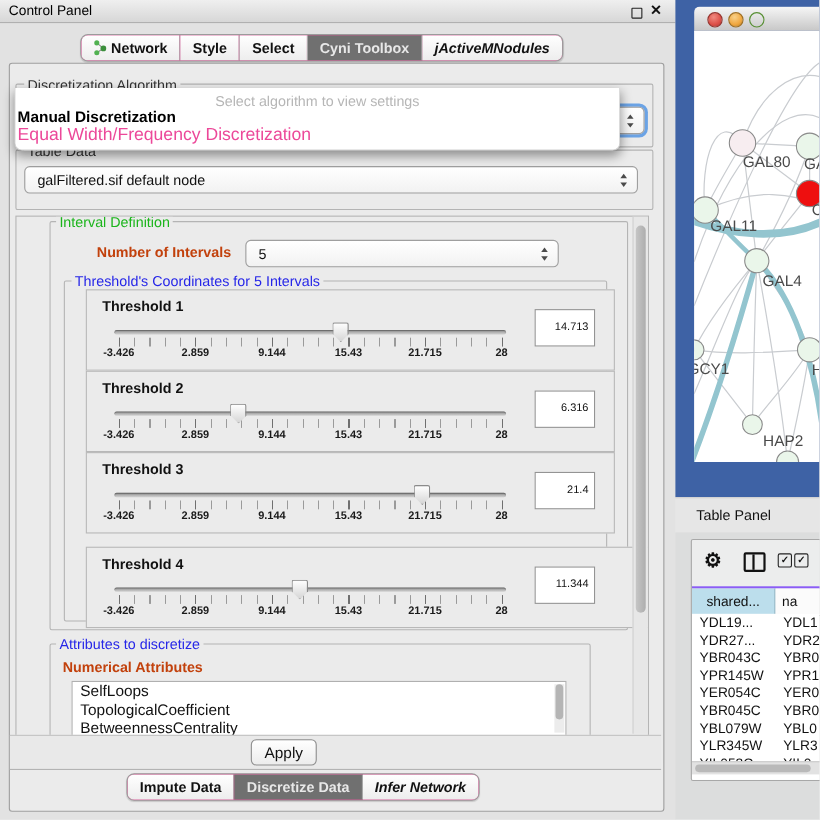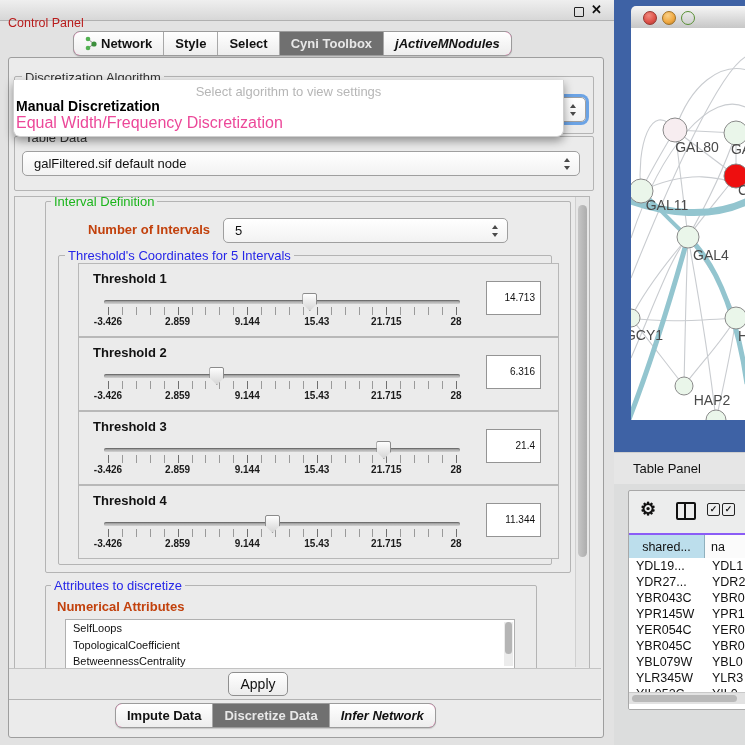--- a/index.html
+++ b/index.html
@@ -2,21 +2,21 @@
 <html><head>
 <meta charset="utf-8">
 <style>
   html,body{margin:0;padding:0;}
   body{font-family:"Liberation Sans",sans-serif;background:#e4e4e4;width:745px;height:745px;position:relative;overflow:hidden;}
   .abs{position:absolute;}
 
   
   .cp{left:0;top:0;width:614px;height:745px;background:#e2e2e2;}
   .cp-titlebar{left:0;top:0;width:614px;height:20px;background:linear-gradient(#efefef,#d7d7d7);border-bottom:1px solid #b0b0b0;}
-  .cp-title{left:8px;top:16px;font-size:12.5px;color:#b91c1c;}
+  .cp-title{left:8px;top:3px;font-size:12.5px;color:#000000;}
   .float-icon{left:574px;top:7px;width:8px;height:8px;border:1.5px solid #222;border-radius:1px;}
   .close-icon{left:591px;top:2px;font-size:13px;font-weight:700;color:#111;}
 
   
   .tabstrip{left:73px;top:31px;height:23px;display:flex;border:1px solid #9b9b9b;border-radius:7px;overflow:hidden;background:#ec4899;box-shadow:0 1px 1px rgba(0,0,0,.15);}
   .tab{display:flex;align-items:center;gap:4px;padding:0 11px;font-size:13px;font-weight:600;color:#111;background:linear-gradient(#ffffff,#ededed);border-right:1px solid #a8a8a8;white-space:nowrap;}
   .tab:last-child{border-right:none;font-style:italic;}
   .tab.sel{background:#707070;color:#e8e8e8;}
 
   .content-panel{left:8px;top:57px;width:594px;height:679px;border:1px solid #9e9e9e;border-radius:3px;background:#ebebeb;}
@@ -56,21 +56,21 @@
     background:repeating-linear-gradient(90deg,#9a9a9a 0 1px,transparent 1px 13.92px);}
   .ticks-major{position:absolute;left:4px;top:13px;width:350px;height:8px;
     background:repeating-linear-gradient(90deg,#6f6f6f 0 1px,transparent 1px 69.6px);}
   .thumb-sl{position:absolute;top:-1px;width:13px;height:16px;background:linear-gradient(#fefefe,#d6d6d6);border:1px solid #8b8b8b;border-radius:2px 2px 0 0;clip-path:polygon(0 0,100% 0,100% 58%,50% 100%,0 58%);}
   .tick-labels{position:absolute;left:0;top:22px;width:356px;height:12px;text-align:right;}
   .tick-labels span{position:absolute;transform:translateX(-50%);font-size:10px;font-weight:700;color:#1a1a1a;white-space:nowrap;}
   .valbox{position:absolute;left:407px;top:17px;width:48px;height:32px;background:#fff;border:1px solid #949494;font-size:10px;color:#111;text-align:right;line-height:32px;padding-right:5px;}
 
   
   .attr-list{left:50px;top:422px;width:448px;height:49px;background:#fff;border:1px solid #b0b0b0;overflow:hidden;}
-  .attr-item{font-size:11px;color:#111;padding:1px 0 1px 7px;line-height:14.5px;}
+  .attr-item{font-size:14px;color:#111;padding:1px 0 1px 7px;line-height:14.5px;}
   .list-scroll{position:absolute;right:1px;top:2px;width:9px;height:44px;background:#ececec;}
   .list-scroll .thumb{position:absolute;left:1px;top:0;width:7px;height:32px;background:#b5b5b5;border-radius:4px;}
 
   .apply-row{left:9px;top:668px;width:592px;height:30px;background:#e9e9e9;border-top:1px solid #c3c3c3;border-bottom:1px solid #b3b3b3;}
   .btn{background:linear-gradient(#ffffff,#ececec);border:1px solid #8f8f8f;border-radius:5px;font-size:14px;color:#111;text-align:center;}
 
   
   .net-frame{left:614px;top:0;width:131px;height:452px;background:#3e62a5;}
   .mac-titlebar{left:631px;top:6px;width:114px;height:22px;background:linear-gradient(#f6f6f6,#c7c7c7);border-bottom:1px solid #989898;border-radius:5px 0 0 0;}
   .light{position:absolute;top:5px;width:12px;height:12px;border-radius:50%;}
@@ -206,21 +206,21 @@
             <span style="left: 4px;">-3.426</span>
             <span style="left: 73.6px;">2.859</span>
             <span style="left: 143.2px;">9.144</span>
             <span style="left: 212.8px;">15.43</span>
             <span style="left: 282.4px;">21.715</span>
             <span style="left: 352px;">28</span>
           </div>
       </div>
       <div class="valbox">21.4</div>
     </div>
-    <div class="thr-row" style="top:288px;">
+    <div class="thr-row" style="top:300px;padding-left:31px;">
       <div class="thr-label">Threshold 4</div>
       <div class="slider">
         <div class="track"></div>
         <div class="ticks"></div>
         <div class="ticks-major"></div>
         <div class="thumb-sl" style="left: 161.058px;"></div>
         <div class="tick-labels">
             <span style="left: 4px;">-3.426</span>
             <span style="left: 73.6px;">2.859</span>
             <span style="left: 143.2px;">9.144</span>

